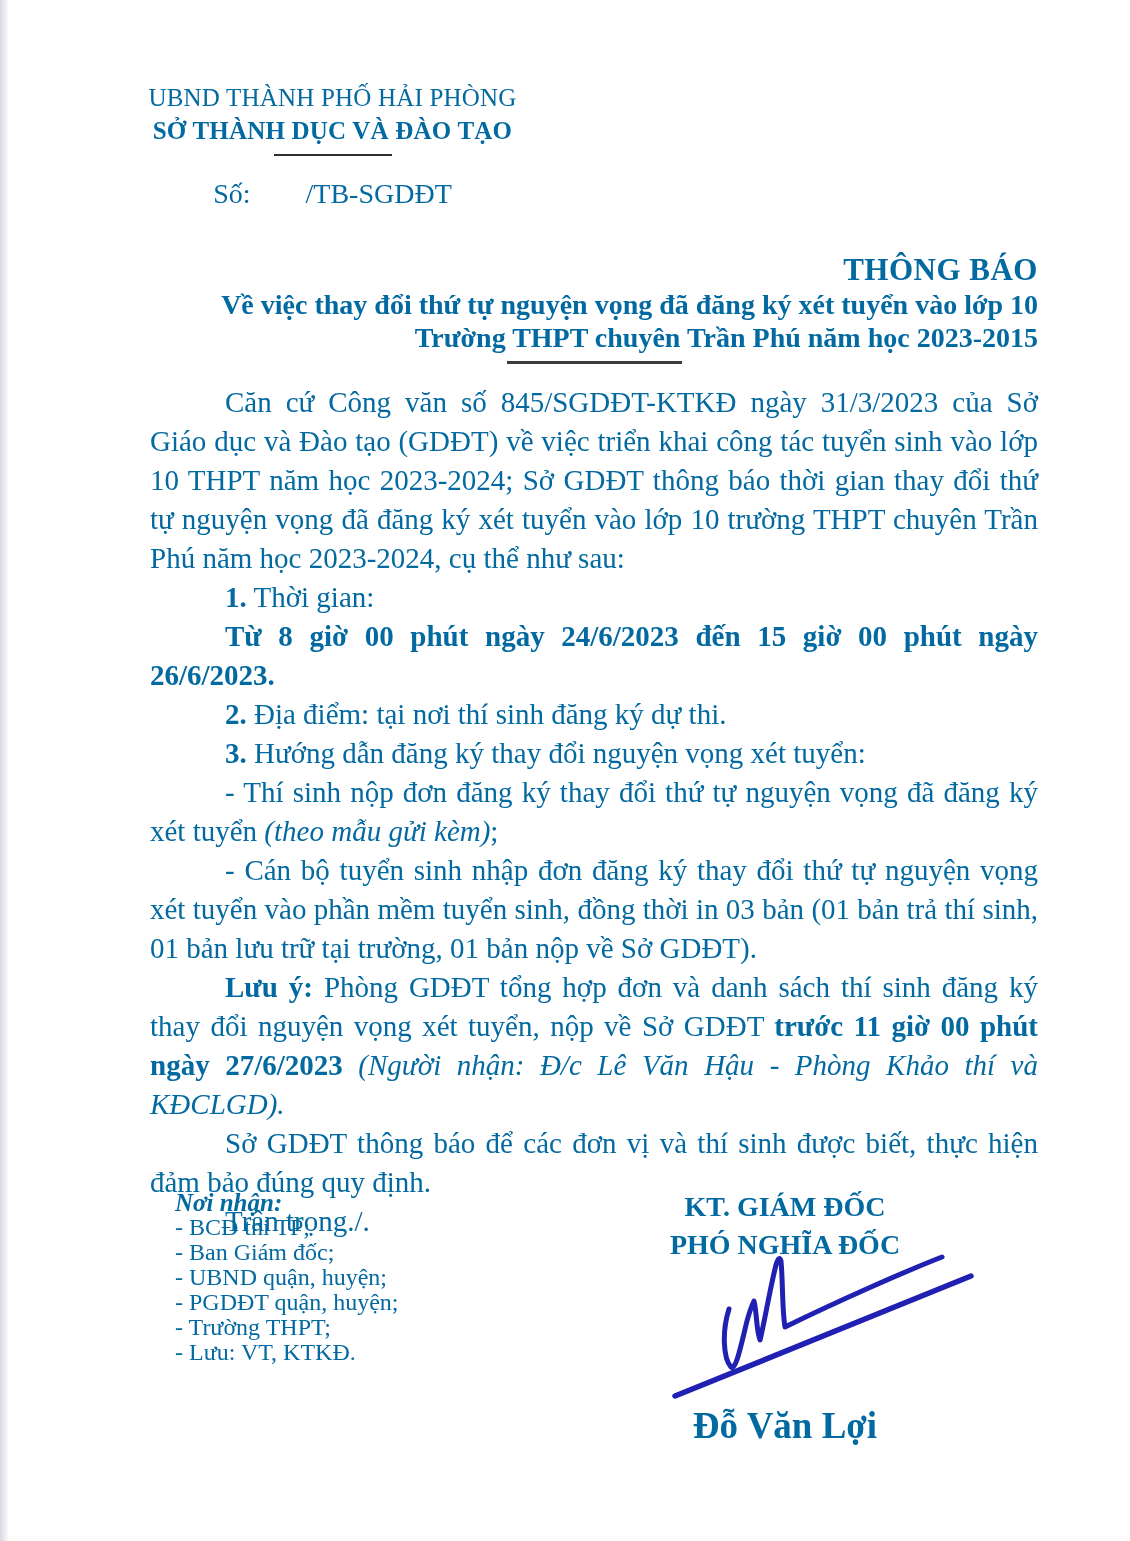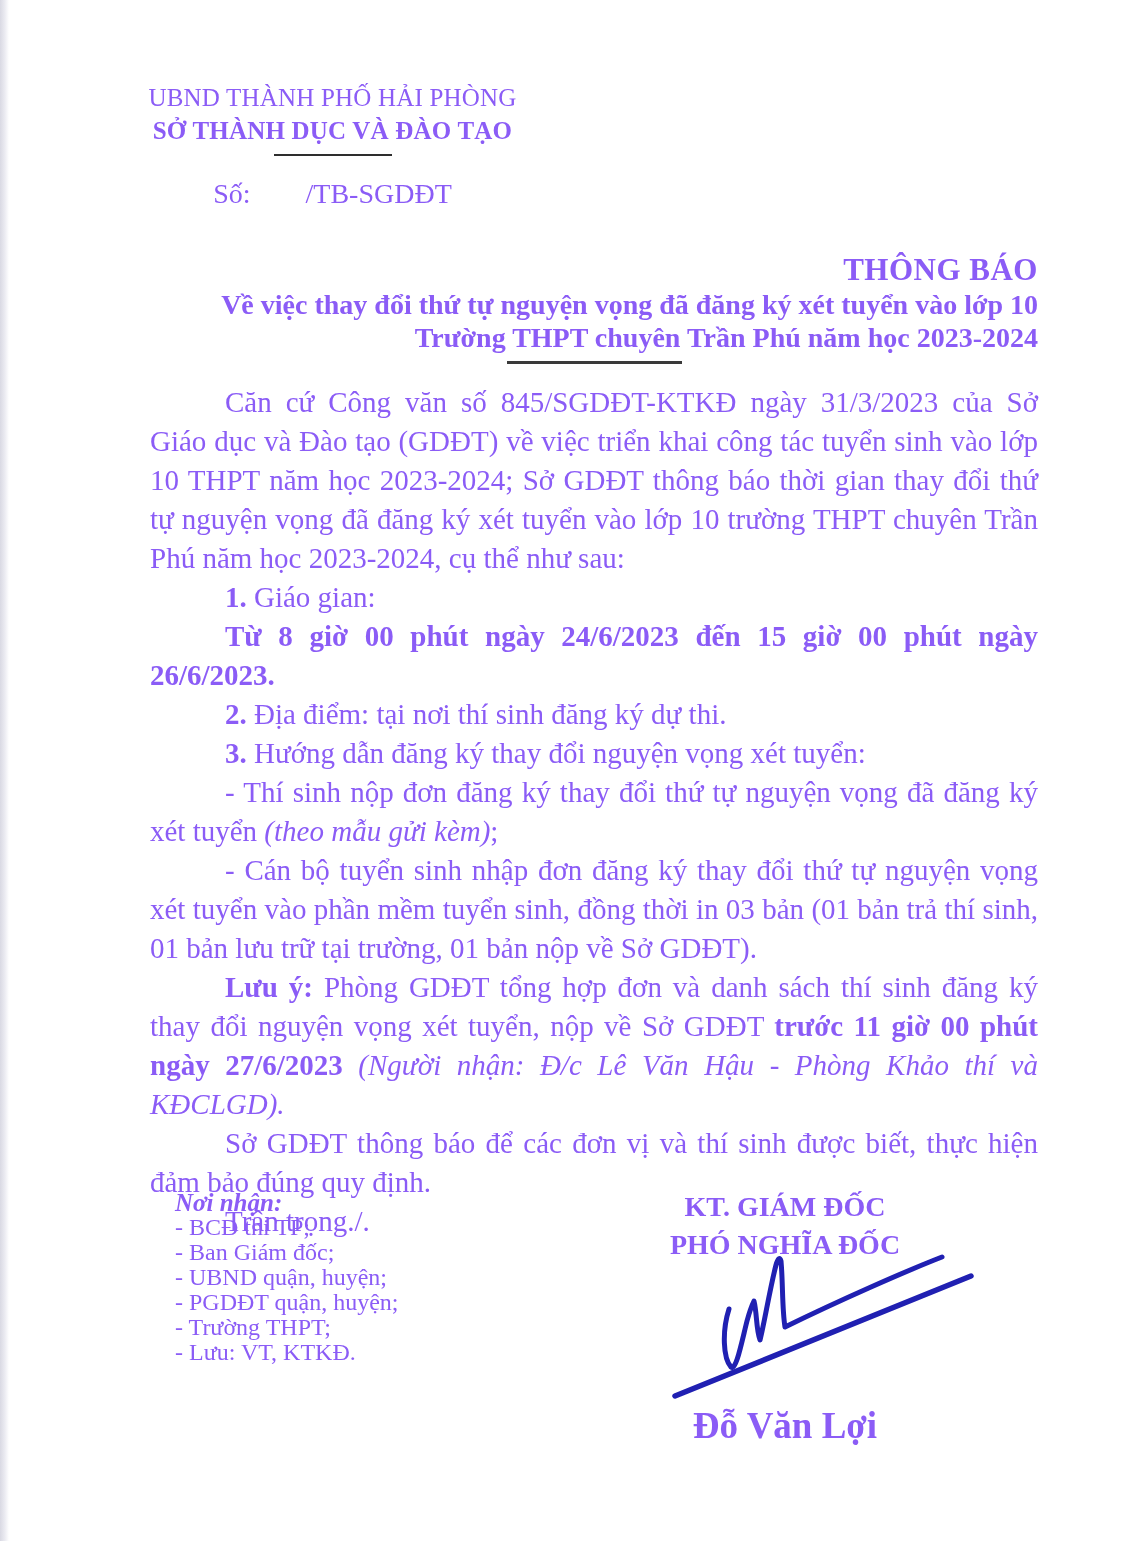--- a/index.html
+++ b/index.html
@@ -1,18 +1,18 @@
 <!DOCTYPE html>
 <html><head>
 <meta charset="utf-8">
 <style>
   html,body{margin:0;padding:0;background:#ffffff;}
   .page{
     position:relative;width:1130px;height:1541px;background:#ffffff;
-    font-family:"Liberation Serif","DejaVu Serif",serif;color:#8b5cf6;
+    font-family:"Liberation Serif","DejaVu Serif",serif;color:#0369a1;
     overflow:hidden;
   }
   .edge-shadow{
     position:absolute;left:0;top:0;width:9px;height:100%;
     background:linear-gradient(90deg,#d9d9e3 0%,#ececf2 55%,#ffffff 100%);
   }
 
   
   .hdr-left{position:absolute;left:110px;top:84px;width:445px;text-align:center;}
   .hdr-left .l1{font-size:25px;letter-spacing:.2px;}
@@ -60,27 +60,27 @@
     <div class="l1">UBND THÀNH PHỐ HẢI PHÒNG</div>
     <div class="l2">SỞ THÀNH DỤC VÀ ĐÀO TẠO</div>
     <div class="hdr-rule"></div>
     <div class="so-line"><span>Số:</span><span class="gap55"></span><span>/TB-SGDĐT</span></div>
   </div>
 
 
   <div class="title-block">
     <div class="title-main">THÔNG BÁO</div>
     <div class="title-sub">Về việc thay đổi thứ tự nguyện vọng đã đăng ký xét tuyển vào lớp 10</div>
-    <div class="title-sub">Trường THPT chuyên Trần Phú năm học 2023-2024</div>
+    <div class="title-sub">Trường THPT chuyên Trần Phú năm học 2023-2015</div>
     <div class="title-rule"></div>
   </div>
 
   <div class="body-block">
     <p>Căn cứ Công văn số 845/SGDĐT-KTKĐ ngày 31/3/2023 của Sở Giáo dục và Đào tạo (GDĐT) về việc triển khai công tác tuyển sinh vào lớp 10 THPT năm học 2023-2024; Sở GDĐT thông báo thời gian thay đổi thứ tự nguyện vọng đã đăng ký xét tuyển vào lớp 10 trường THPT chuyên Trần Phú năm học 2023-2024, cụ thể như sau:</p>
-    <p><span class="b">1.</span><span> Giáo gian:</span></p>
+    <p><span class="b">1.</span><span> Thời gian:</span></p>
     <p class="b">Từ 8 giờ 00 phút ngày 24/6/2023 đến 15 giờ 00 phút ngày 26/6/2023.</p>
     <p><span class="b">2.</span><span> Địa điểm: tại nơi thí sinh đăng ký dự thi.</span></p>
     <p><span class="b">3.</span><span> Hướng dẫn đăng ký thay đổi nguyện vọng xét tuyển:</span></p>
     <p><span>- Thí sinh nộp đơn đăng ký thay đổi thứ tự nguyện vọng đã đăng ký xét tuyển </span><span class="i">(theo mẫu gửi kèm)</span><span>;</span></p>
     <p>- Cán bộ tuyển sinh nhập đơn đăng ký thay đổi thứ tự nguyện vọng xét tuyển vào phần mềm tuyển sinh, đồng thời in 03 bản (01 bản trả thí sinh, 01 bản lưu trữ tại trường, 01 bản nộp về Sở GDĐT).</p>
     <p><span class="b">Lưu ý:</span><span> Phòng GDĐT tổng hợp đơn và danh sách thí sinh đăng ký thay đổi nguyện vọng xét tuyển, nộp về Sở GDĐT </span><span class="b">trước 11 giờ 00 phút ngày 27/6/2023</span><span class="i"> (Người nhận: Đ/c Lê Văn Hậu - Phòng Khảo thí và KĐCLGD).</span></p>
     <p>Sở GDĐT thông báo để các đơn vị và thí sinh được biết, thực hiện đảm bảo đúng quy định.</p>
     <p>Trân trọng./.</p>
   </div>
 

